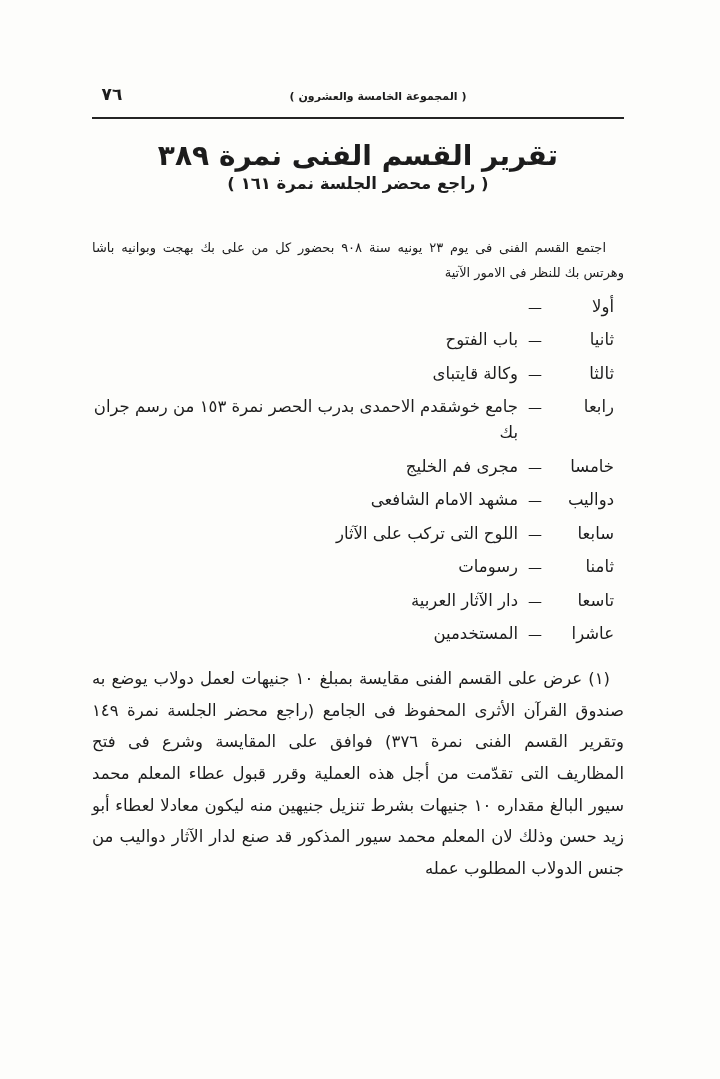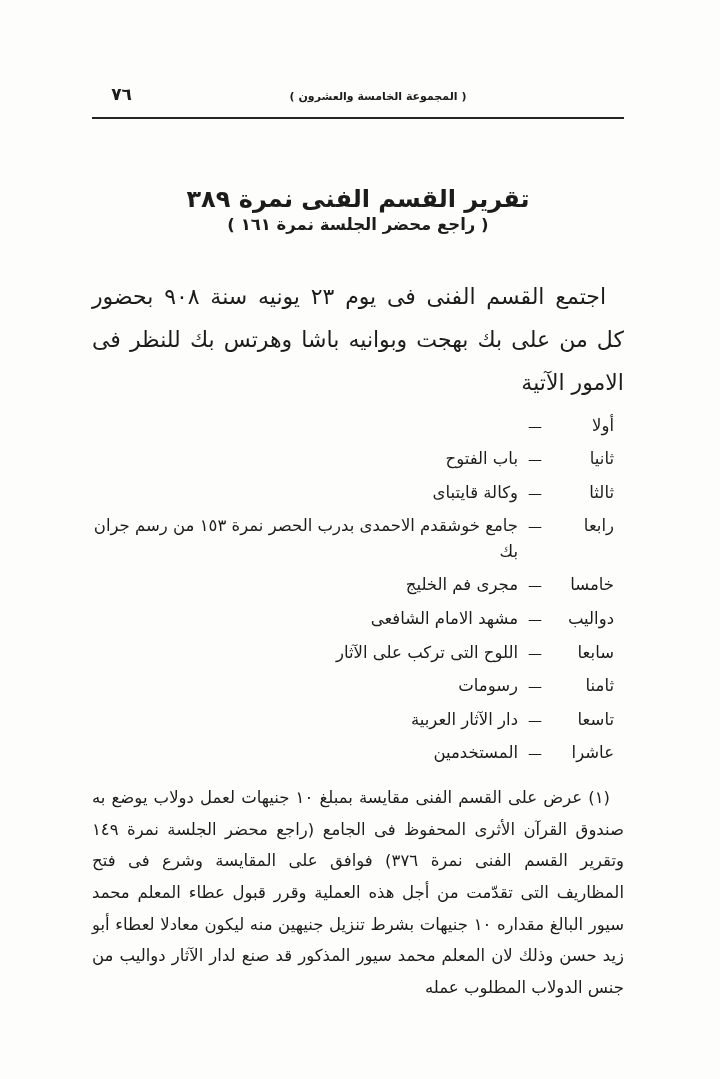--- a/index.html
+++ b/index.html
@@ -19,44 +19,44 @@
   }
   
   .running-head {
     display: flex;
     justify-content: space-between;
     align-items: baseline;
     font-weight: bold;
     font-size: 16px;
   }
   .head-title { flex: 1; text-align: center; font-size: 11px; }
-  .head-pagenum { flex: 0 0 40px; text-align: right; font-size: 17px; }
+  .head-pagenum { flex: 0 0 40px; text-align: center; font-size: 17px; }
   .head-rule {
     border: 0;
     border-top: 2px solid #242424;
     margin-top: 13px;
   }
   
   .report-title {
-    margin-top: 66px;
+    margin-top: 20px;
     text-align: center;
-    font-size: 24px;
+    font-size: 28px;
     font-weight: bold;
     letter-spacing: 0;
   }
   .report-subtitle {
     margin-top: 2px;
     text-align: center;
     font-size: 16.5px;
     font-weight: bold;
   }
   
   .intro {
     margin-top: 42px;
-    font-size: 22px;
+    font-size: 13px;
     line-height: 1.95;
     text-align: justify;
     text-indent: 18px;
   }
   
   .agenda {
     margin-top: 8px;
     padding-right: 10px;
   }
   .agenda-row {

